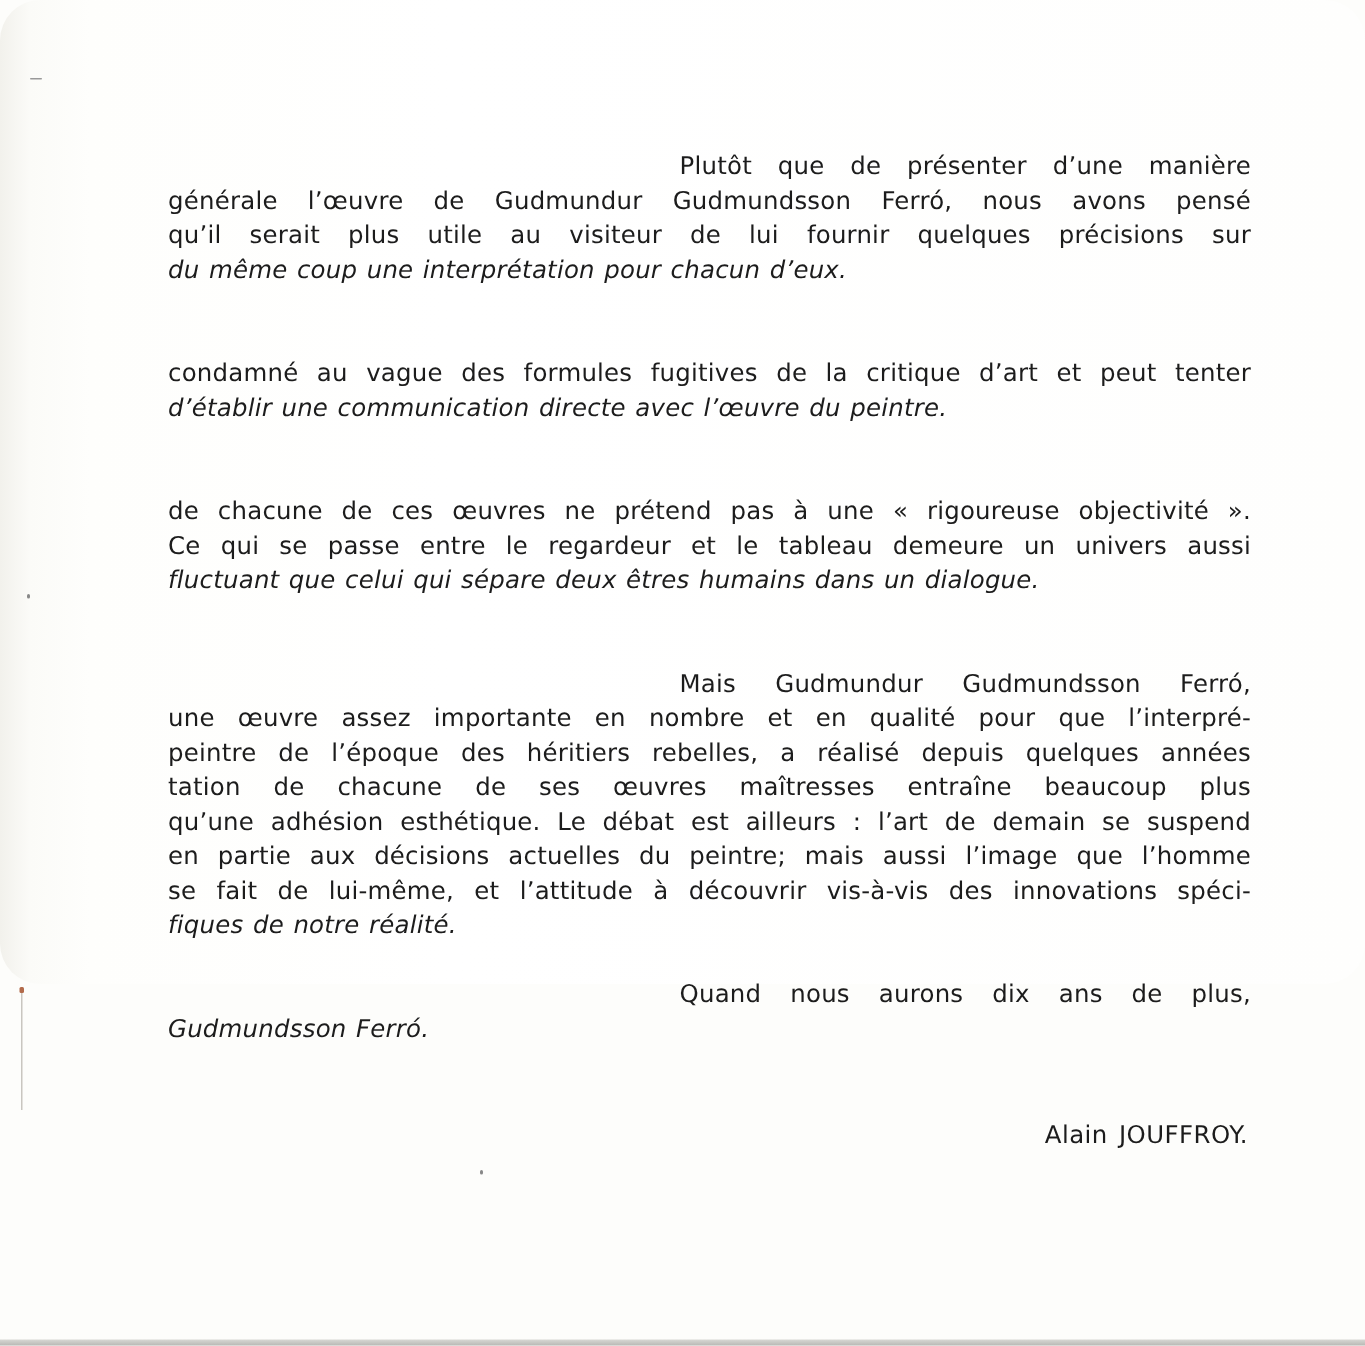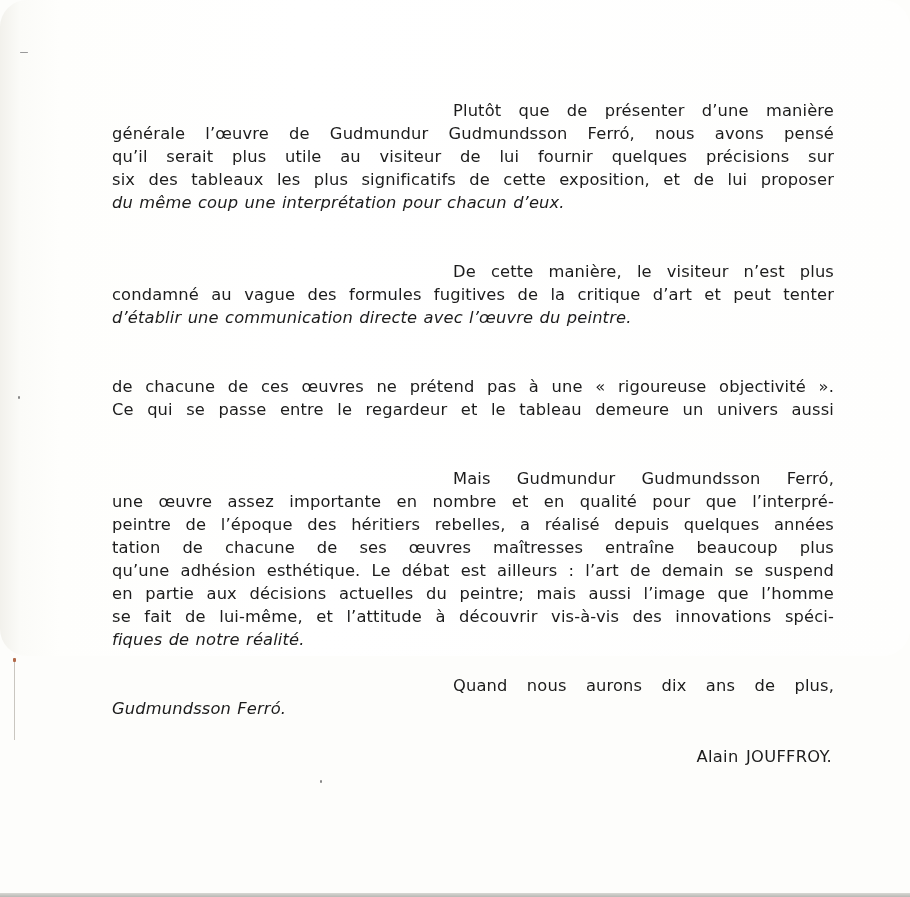--- a/index.html
+++ b/index.html
@@ -106,37 +106,36 @@
   <div class="speck" style="left:18px; top:396px;"></div>
   <div class="speck" style="left:320px; top:780px;"></div>
   <div class="speck" style="left:20px; top:52px; width:8px; height:1px; background:#999;"></div>
 
   <div class="text-block">
 
     <p class="para">
       <span class="line first">Plutôt que de présenter d’une manière</span>
       <span class="line">générale l’œuvre de Gudmundur Gudmundsson Ferró, nous avons pensé</span>
       <span class="line">qu’il serait plus utile au visiteur de lui fournir quelques précisions sur</span>
-      <span class="line">six des tableaux les plus significatifs de cette exposition, et de lui proposer</span>
       <span class="line last">du même coup une interprétation pour chacun d’eux.</span>
     </p>
 
     <div class="gap-large"></div>
 
     <p class="para">
-      <span class="line first">De cette manière, le visiteur n’est plus</span>
       <span class="line">condamné au vague des formules fugitives de la critique d’art et peut tenter</span>
       <span class="line last">d’établir une communication directe avec l’œuvre du peintre.</span>
     </p>
 
     <div class="gap-large"></div>
 
     <p class="para">
       <span class="line">de chacune de ces œuvres ne prétend pas à une « rigoureuse objectivité ».</span>
       <span class="line">Ce qui se passe entre le regardeur et le tableau demeure un univers aussi</span>
+      <span class="line last">fluctuant que celui qui sépare deux êtres humains dans un dialogue.</span>
     </p>
 
     <div class="gap-large"></div>
 
     <p class="para">
       <span class="line first">Mais Gudmundur Gudmundsson Ferró,</span>
       <span class="line">une œuvre assez importante en nombre et en qualité pour que l’interpré-</span>
       <span class="line">peintre de l’époque des héritiers rebelles, a réalisé depuis quelques années</span>
       <span class="line">tation de chacune de ses œuvres maîtresses entraîne beaucoup plus</span>
       <span class="line">qu’une adhésion esthétique. Le débat est ailleurs : l’art de demain se suspend</span>

